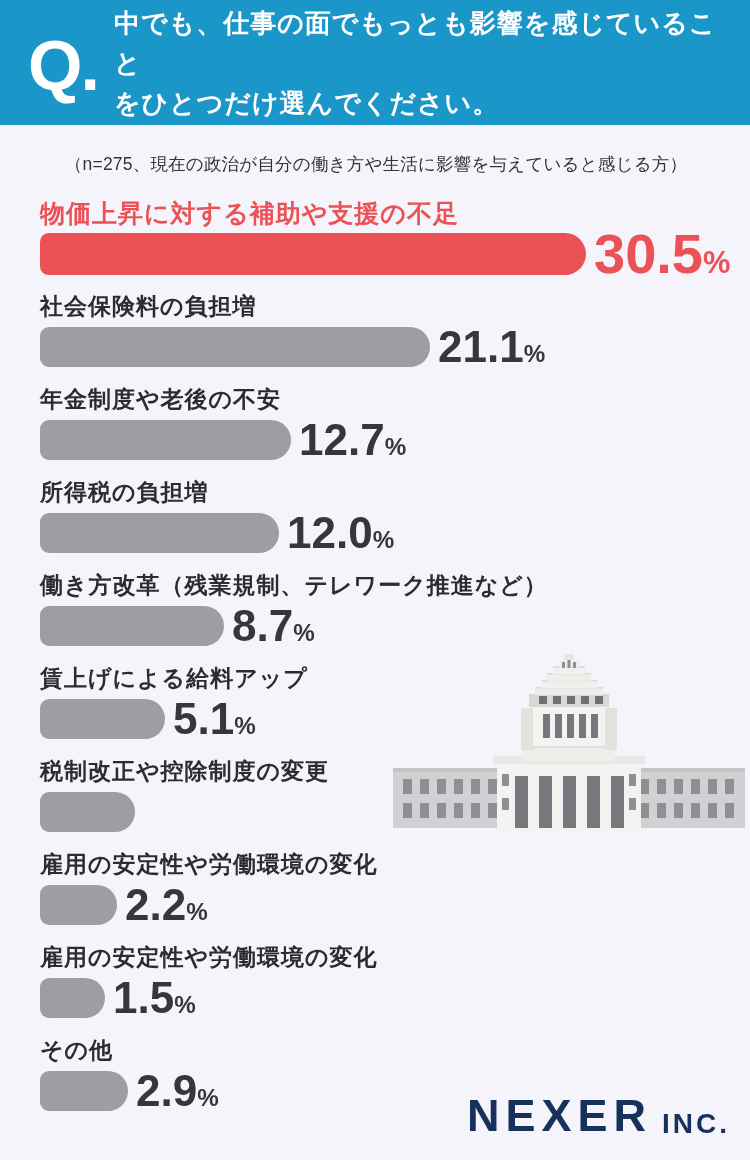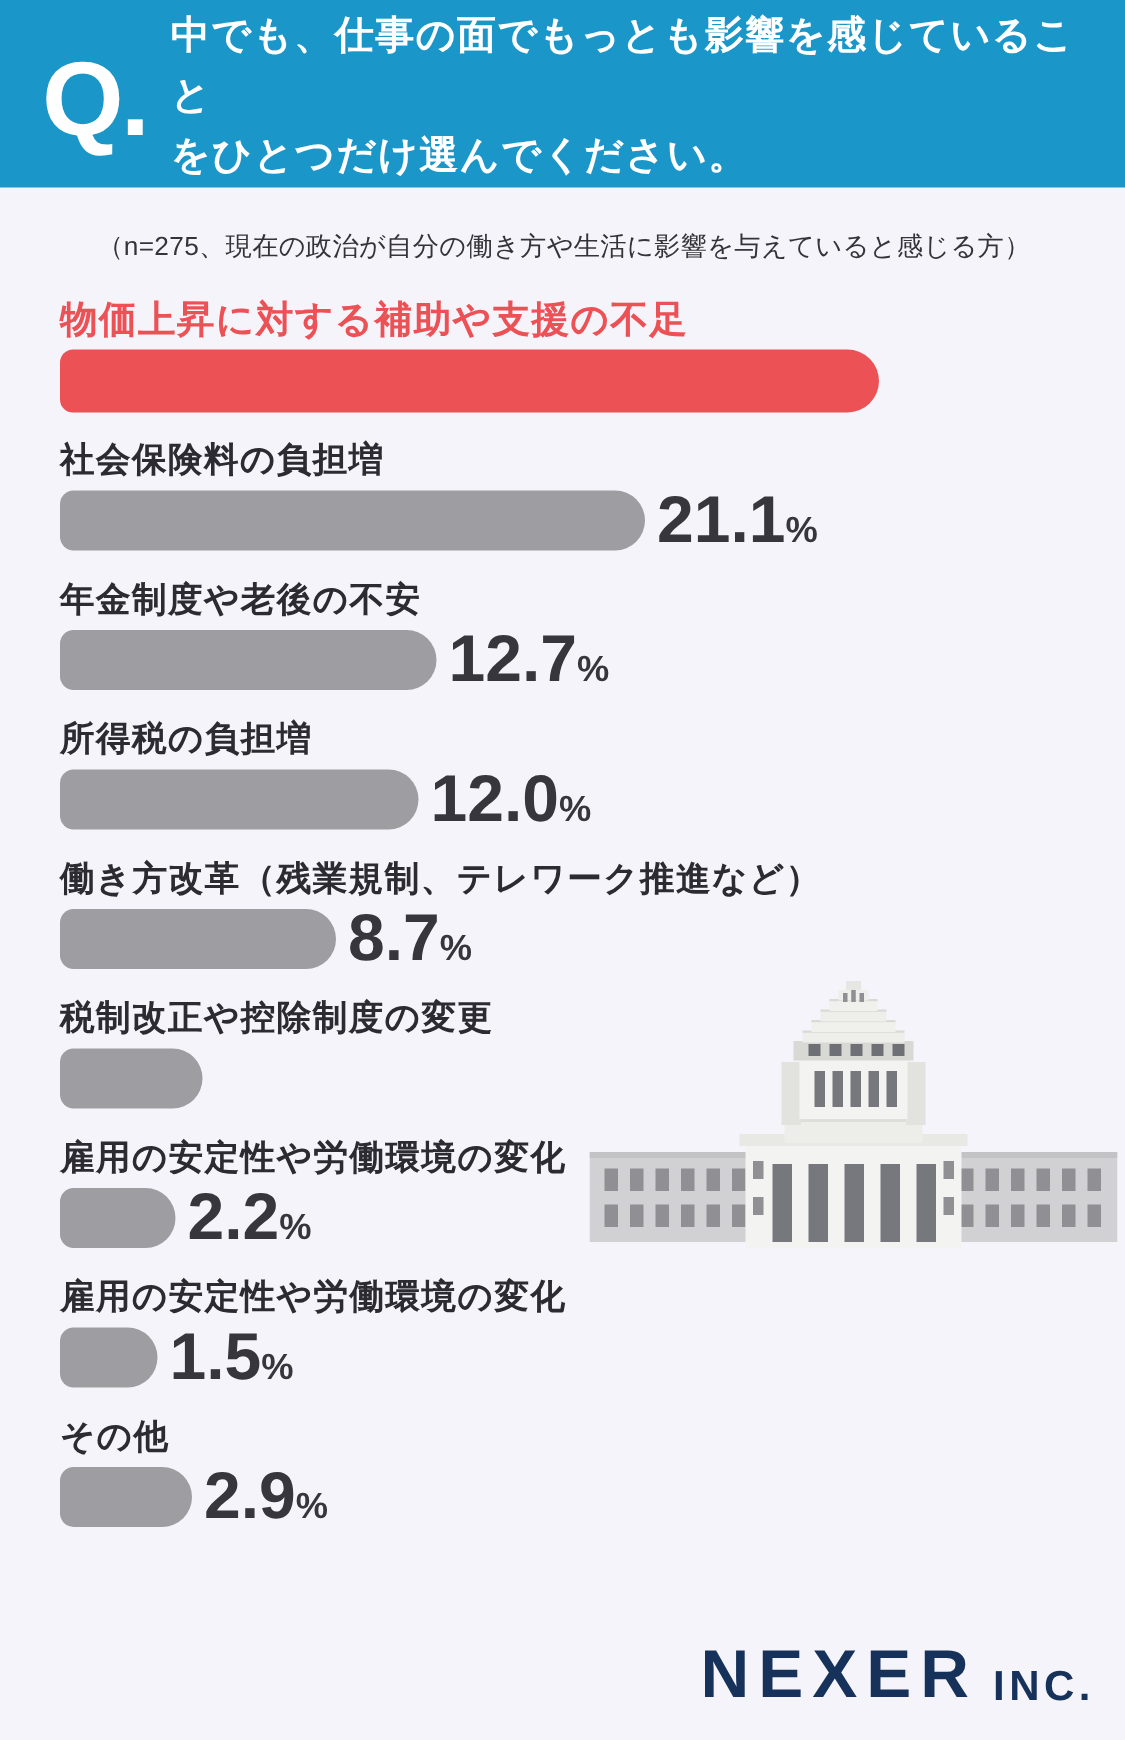--- a/index.html
+++ b/index.html
@@ -101,20 +101,21 @@
   </div>
 </header>
 
 <p class="note">（n=275、現在の政治が自分の働き方や生活に影響を与えていると感じる方）</p>
 
 <div class="bars" id="bars">
     <div class="bar-item hl">
       <div class="bar-label">物価上昇に対する補助や支援の不足</div>
       <div class="bar-row">
         <div class="bar" style="width: 546px;"></div>
+        <div class="bar-value"><span>30.5</span><span class="unit">%</span></div>
       </div>
     </div>
     <div class="bar-item">
       <div class="bar-label">社会保険料の負担増</div>
       <div class="bar-row">
         <div class="bar" style="width: 390px;"></div>
         <div class="bar-value"><span>21.1</span><span class="unit">%</span></div>
       </div>
     </div>
     <div class="bar-item">
@@ -129,20 +130,27 @@
       <div class="bar-row">
         <div class="bar" style="width: 239px;"></div>
         <div class="bar-value"><span>12.0</span><span class="unit">%</span></div>
       </div>
     </div>
     <div class="bar-item">
       <div class="bar-label">働き方改革（残業規制、テレワーク推進など）</div>
       <div class="bar-row">
         <div class="bar" style="width: 184px;"></div>
         <div class="bar-value"><span>8.7</span><span class="unit">%</span></div>
+      </div>
+    </div>
+    <div class="bar-item">
+      <div class="bar-label">賃上げによる給料アップ</div>
+      <div class="bar-row">
+        <div class="bar" style="width: 125px;"></div>
+        <div class="bar-value"><span>5.1</span><span class="unit">%</span></div>
       </div>
     </div>
     <div class="bar-item">
       <div class="bar-label">税制改正や控除制度の変更</div>
       <div class="bar-row">
         <div class="bar" style="width: 95px;"></div>
       </div>
     </div>
     <div class="bar-item">
       <div class="bar-label">雇用の安定性や労働環境の変化</div>

